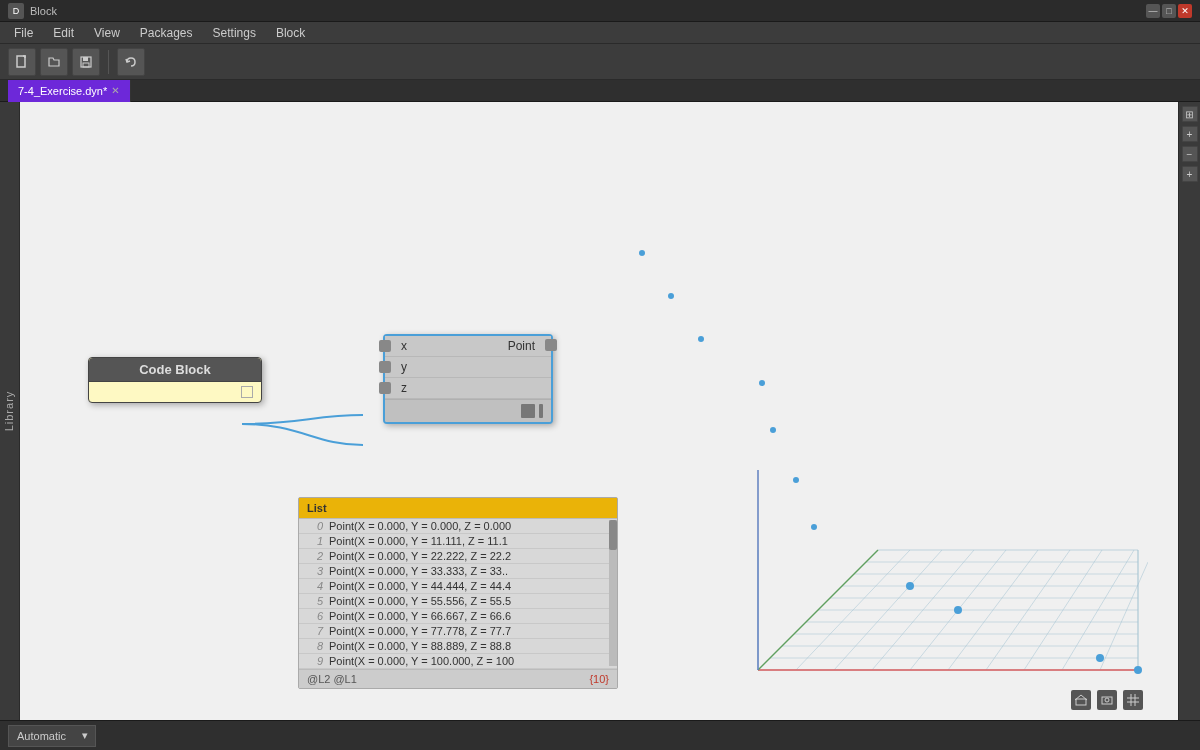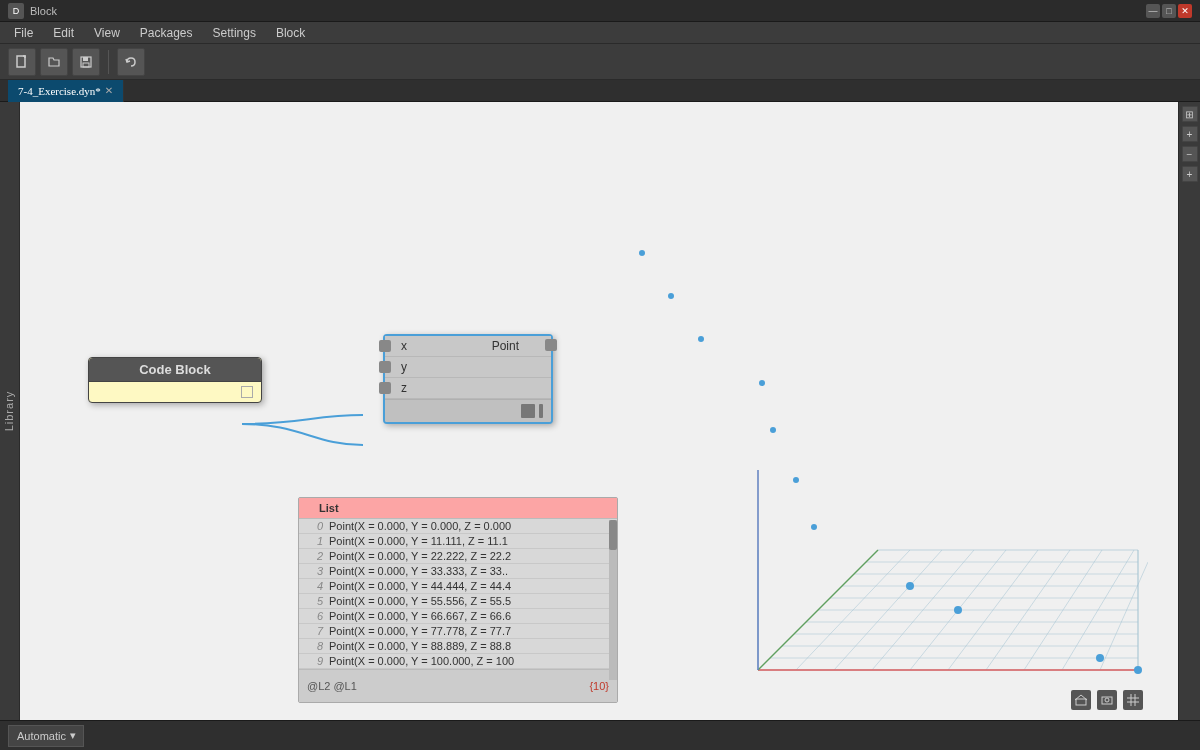--- a/index.html
+++ b/index.html
@@ -47,21 +47,21 @@
     #tabbar {
       width: 100%; height: 22px; background: #2f2f2f;
       display: flex; align-items: center; padding: 0 8px;
       border-bottom: 1px solid #1a1a1a;
     }
     .tab {
       height: 22px; padding: 0 10px; background: #444; color: #ccc;
       font-size: 11px; display: flex; align-items: center; gap: 4px;
       border-right: 1px solid #333; cursor: pointer;
     }
-    .tab.active { background: #0c4a6e; color: #fff; font-family: Liberation Serif, serif; }
+    .tab.active { background: #6d28d9; color: #fff; }
     .tab-close { color: #aaa; font-size: 10px; cursor: pointer; }
 
     
     #main-layout {
       width: 100%; height: calc(750px - 22px - 22px - 36px - 22px - 30px);
       display: flex; position: relative;
     }
 
     
     #sidebar {
@@ -92,21 +92,21 @@
     }
 
     
     #statusbar {
       width: 100%; height: 30px; background: #2f2f2f;
       display: flex; align-items: center; padding: 0 8px;
       border-top: 1px solid #1a1a1a;
     }
     .status-dropdown {
       height: 22px; background: #444; border: 1px solid #555; color: #ccc;
-      font-size: 11px; padding: 0 8px; display: flex; align-items: center; gap: 4px;
+      font-size: 11px; padding: 0 8px; display: flex; align-items: center; gap: 16px;
       cursor: pointer;
     }
 
     
     .node {
       position: absolute; border-radius: 4px; box-shadow: 2px 2px 6px rgba(0,0,0,0.3);
     }
 
     
     #code-block {
@@ -158,21 +158,21 @@
       display: flex; align-items: center; gap: 4px; padding-left: 0;
     }
     .port-dot {
       width: 12px; height: 12px; background: #888; border-radius: 2px;
       margin-left: -6px; cursor: pointer;
     }
     .port-label {
       font-size: 12px; color: #333; padding-left: 6px;
     }
     .port-right {
-      display: flex; align-items: flex-start; gap: 20px; padding-right: 0;
+      display: flex; align-items: flex-start; gap: 4px; padding-right: 0;
     }
     .port-out-label {
       font-size: 12px; color: #333; padding-right: 6px;
     }
     .port-out-dot {
       width: 12px; height: 12px; background: #888; border-radius: 2px;
       margin-right: -6px; cursor: pointer;
     }
     #point-node-footer {
       background: #c0c0c0; padding: 4px 8px; display: flex; justify-content: flex-end;
@@ -182,33 +182,33 @@
     .footer-icon {
       width: 14px; height: 14px; background: #777; border-radius: 1px;
     }
 
     
     #list-panel {
       position: absolute; left: 278px; top: 395px; width: 320px; background: #d8d8d8;
       border: 1px solid #aaa; border-radius: 2px; font-size: 11px;
     }
     #list-header {
-      padding: 4px 20px; color: #333; font-weight: bold; background: #fca5a5;
+      padding: 4px 8px; color: #333; font-weight: bold; background: #eab308;
       border-bottom: 1px solid #bbb;
     }
     .list-row {
       display: flex; padding: 1px 8px; border-bottom: 1px solid #c8c8c8;
     }
     .list-index {
       color: #888; width: 16px; font-style: italic; text-align: right; margin-right: 6px;
       font-size: 11px;
     }
     .list-value { color: #333; font-size: 11px; white-space: nowrap; overflow: hidden; }
     #list-footer {
-      padding: 10px 8px; display: flex; justify-content: space-between; align-items: center;
+      padding: 3px 8px; display: flex; justify-content: space-between; align-items: center;
       background: #ccc; border-top: 1px solid #bbb; color: #555; font-size: 11px;
     }
     #list-footer-count { color: #c0392b; }
     #list-scroll {
       position: absolute; right: 0; top: 22px; width: 8px;
       height: calc(100% - 44px); background: #bbb;
     }
     #list-scroll-thumb {
       width: 8px; height: 30px; background: #888; border-radius: 2px;
     }

